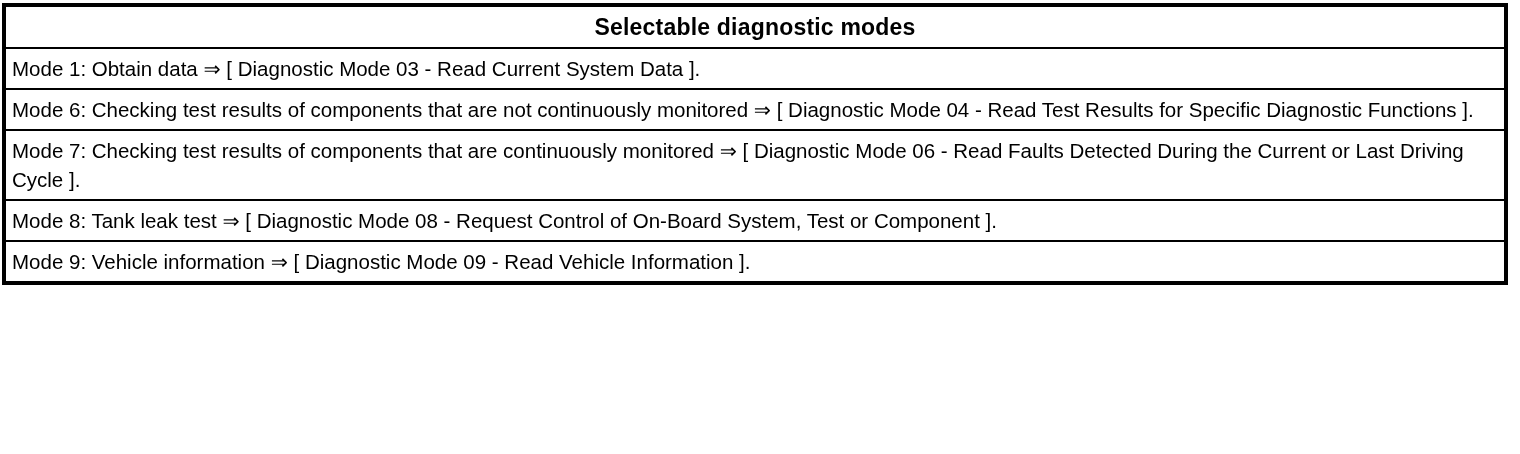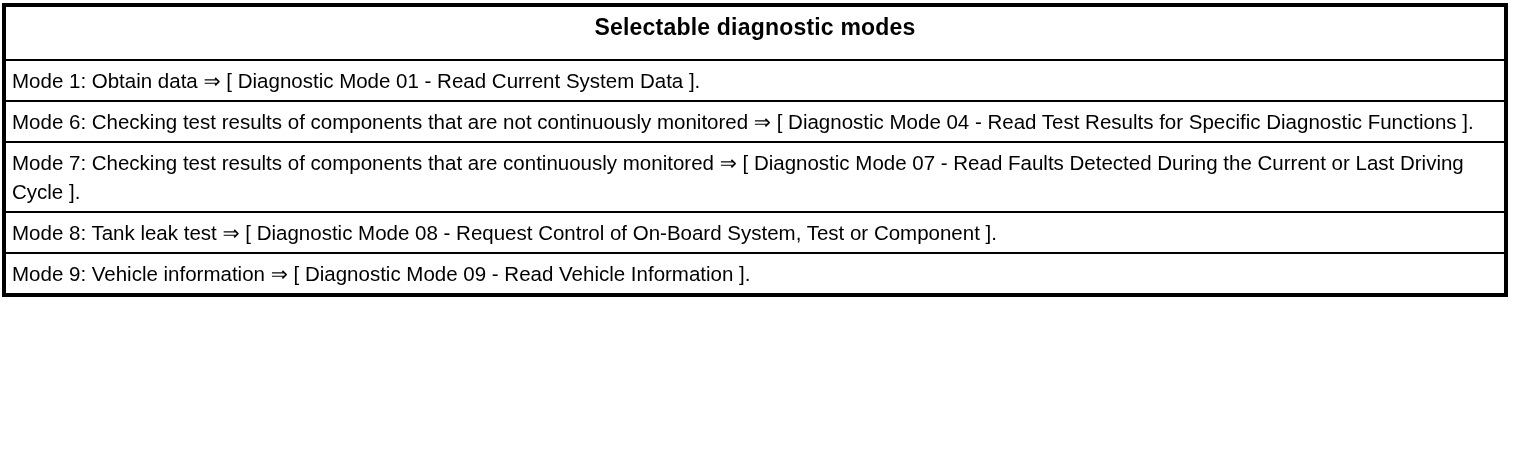--- a/index.html
+++ b/index.html
@@ -21,48 +21,48 @@
   }
   table.diag-table th,
   table.diag-table td {
     border: 2px solid #000000;
     vertical-align: middle;
   }
   table.diag-table th {
     font-size: 23px;
     font-weight: bold;
     text-align: center;
-    padding: 7px 4px 18px 4px;
+    padding: 7px 4px 6px 4px;
     letter-spacing: 0.2px;
   }
   table.diag-table td {
     font-size: 20.5px;
     line-height: 29px;
     text-align: left;
     padding: 5px 8px 5px 6px;
   }
 </style>
 </head>
 <body>
 
 <table class="diag-table">
   <thead>
     <tr>
       <th>Selectable diagnostic modes</th>
     </tr>
   </thead>
   <tbody>
     <tr>
-      <td>Mode 1: Obtain data ⇒ [ Diagnostic Mode 01 - Read Current System Data ].</td>
+      <td>Mode 1: Obtain data ⇒ [ Diagnostic Mode 03 - Read Current System Data ].</td>
     </tr>
     <tr>
       <td>Mode 6: Checking test results of components that are not continuously monitored ⇒ [ Diagnostic Mode 04 - Read Test Results for Specific Diagnostic Functions ].</td>
     </tr>
     <tr>
-      <td>Mode 7: Checking test results of components that are continuously monitored ⇒ [ Diagnostic Mode 07 - Read Faults Detected During the Current or Last Driving Cycle ].</td>
+      <td>Mode 7: Checking test results of components that are continuously monitored ⇒ [ Diagnostic Mode 06 - Read Faults Detected During the Current or Last Driving Cycle ].</td>
     </tr>
     <tr>
       <td>Mode 8: Tank leak test ⇒ [ Diagnostic Mode 08 - Request Control of On-Board System, Test or Component ].</td>
     </tr>
     <tr>
       <td>Mode 9: Vehicle information ⇒ [ Diagnostic Mode 09 - Read Vehicle Information ].</td>
     </tr>
   </tbody>
 </table>
 

